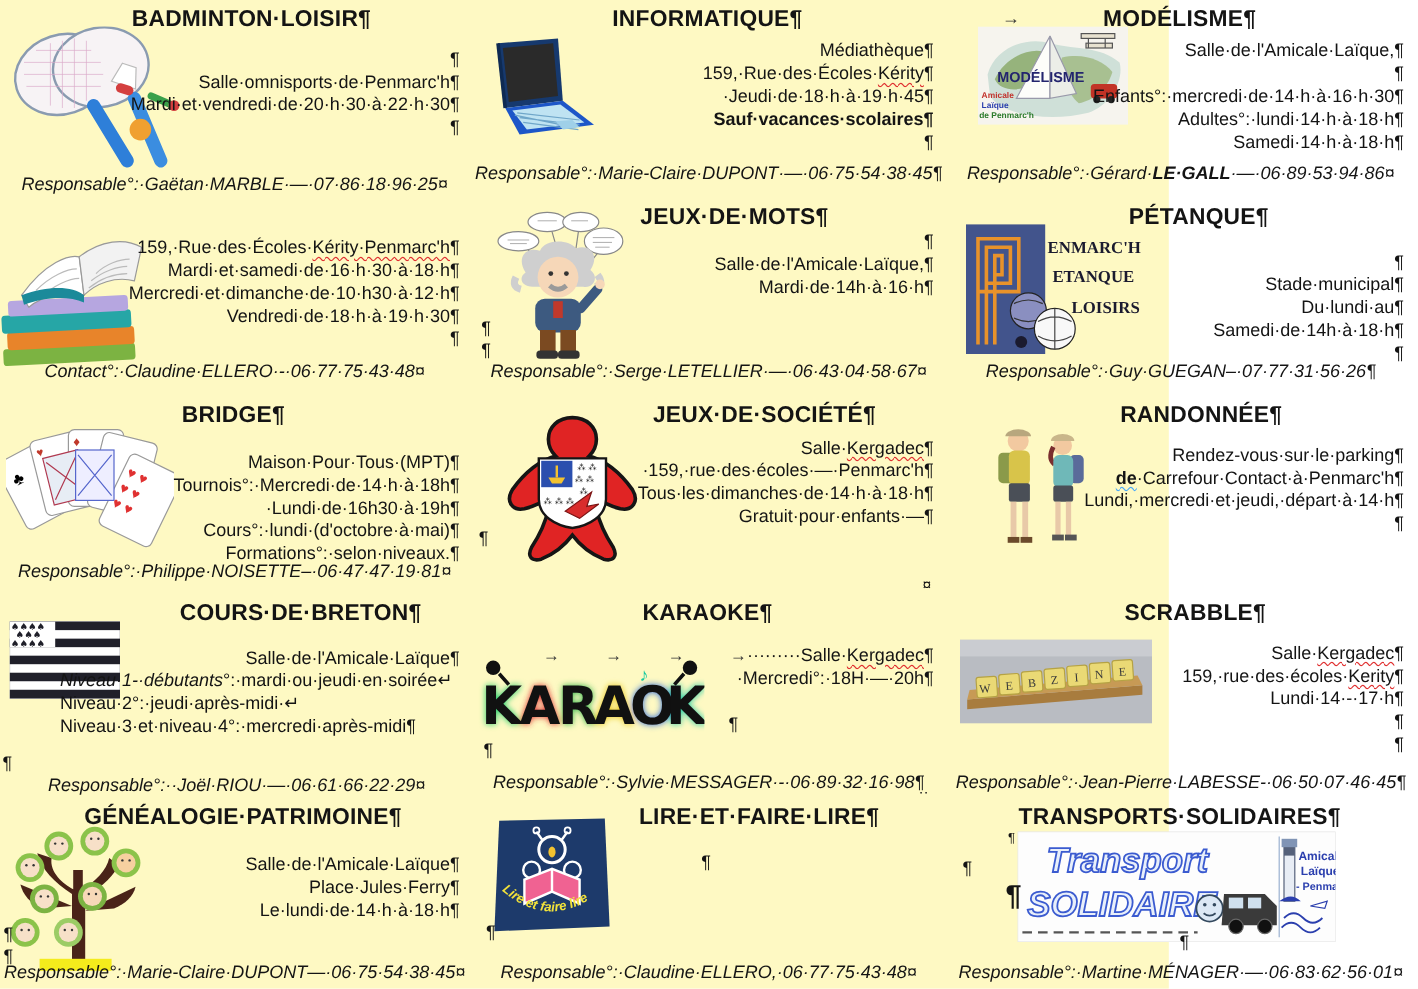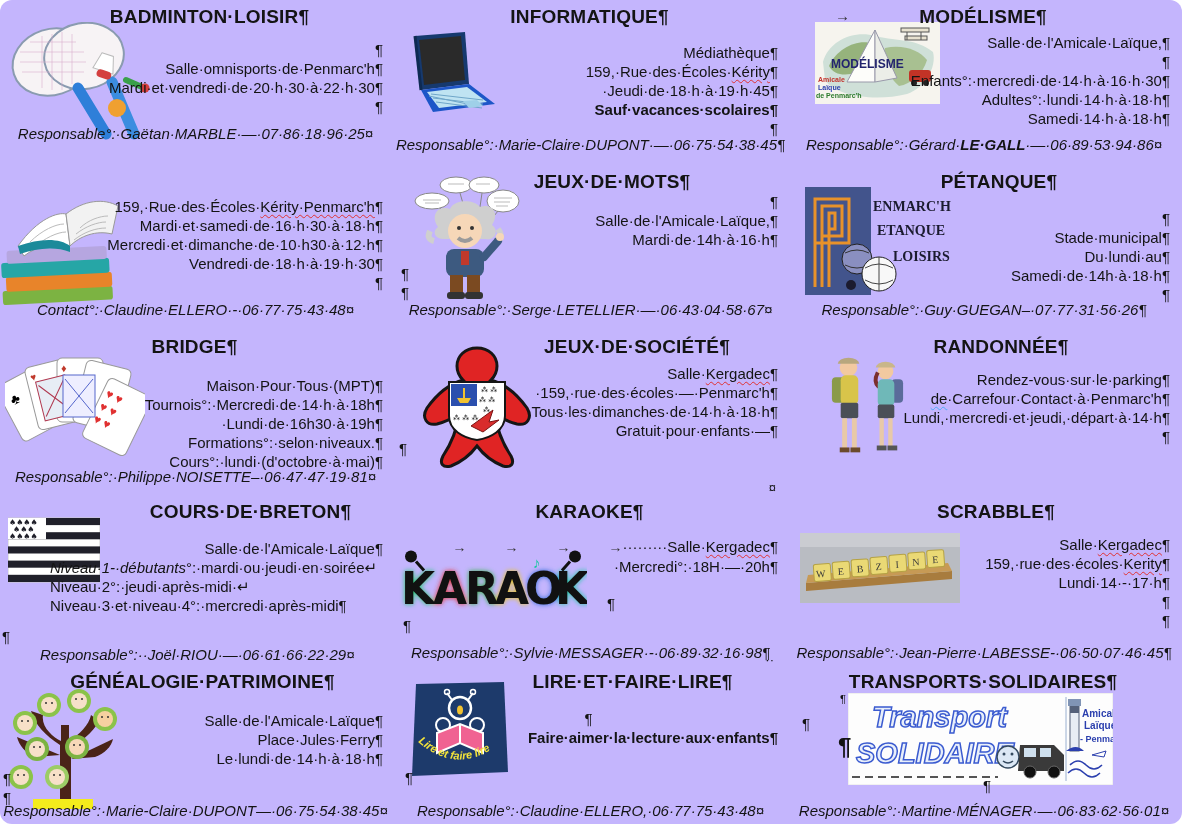--- a/index.html
+++ b/index.html
@@ -1,31 +1,31 @@
 <!DOCTYPE html>
 <html><head>
 <meta charset="utf-8">
 <style>
   html,body{margin:0;padding:0;background:#fff;}
   body{width:1182px;height:824px;font-family:"Liberation Sans",sans-serif;color:#141414;overflow:hidden;}
-  #doc{position:relative;width:1182px;height:824px;background:#c4b5fd;display:grid;
-       grid-template-columns:395px 395px 392px;grid-template-rows:165px 165px 165px 170px 159px;border-radius:12px;}
+  #doc{position:relative;width:974px;height:824px;background:#fef9c3;display:grid;
+       grid-template-columns:395px 395px 392px;grid-template-rows:165px 165px 165px 170px 159px;}
   .cell{position:relative;}
   .title-row{position:absolute;top:6px;left:0;right:6px;text-align:center;font-weight:bold;font-size:19px;letter-spacing:.2px;z-index:3;white-space:nowrap;}
   .title-tab{position:absolute;left:45px;top:1px;font-weight:normal;font-size:15px;color:#333;}
   .img{position:absolute;z-index:1;}
   .img svg{width:100%;height:100%;display:block;}
   .lines{position:absolute;left:4px;right:12px;z-index:2;}
   .line{font-size:15px;line-height:19px;text-align:right;white-space:nowrap;}
   .line.left{text-align:left;padding-left:46px;}
   .line.center{text-align:center;}
   .seg.b{font-weight:bold;}
   .seg.i{font-style:italic;}
   .sq-red{text-decoration-line:underline;text-decoration-style:wavy;text-decoration-color:#e03131;text-decoration-thickness:1px;text-underline-offset:2px;}
-  .sq-blue{text-decoration-line:underline;text-decoration-style:wavy;text-decoration-color:#4dabf7;text-decoration-thickness:1px;text-underline-offset:2px;}
+  .sq-blue{text-decoration-line:underline;text-decoration-style:wavy;text-decoration-color:#4dabf7;text-decoration-thickness:1px;text-underline-offset:2px;font-weight:bold;}
   .tab{display:inline-block;width:52px;color:#333;font-size:14px;}
   .footer{position:absolute;left:0;right:4px;text-align:center;font-style:italic;font-size:15px;white-space:nowrap;z-index:3;}
   .mark{color:#141414;}
   .fmark{position:absolute;font-size:15px;z-index:3;}
   .fmark.sm{font-size:11px;}
   .fmark.lg{font-size:24px;font-weight:bold;}
   .post{position:absolute;font-size:13px;z-index:3;}
 </style>
 </head>
 <body>
@@ -52,38 +52,38 @@
           <path d="M126 58l16 7" stroke="#3aa04a" stroke-width="6" stroke-linecap="round"></path>
           <circle cx="145" cy="66" r="4.5" fill="#d43f3f"></circle>
         </svg>
       </div>
       <div class="lines" style="top: 40px;">
         <div class="line"><span class="mark">¶</span></div>
         <div class="line"><span class="seg">Salle·omnisports·de·Penmarc'h</span><span class="mark">¶</span></div>
         <div class="line"><span class="seg">Mardi·et·vendredi·de·20·h·30·à·22·h·30</span><span class="mark">¶</span></div>
         <div class="line"><span class="mark">¶</span></div>
       </div>
-      <div class="footer" style="bottom: 23px;"><span class="seg">Responsable°:·Gaëtan·MARBLE·—·07·86·18·96·25</span><span class="mark">¤</span></div>
+      <div class="footer" style="bottom: 3px;"><span class="seg">Responsable°:·Gaëtan·MARBLE·—·07·86·18·96·25</span><span class="mark">¤</span></div>
     </section>
     <section class="cell">
       <div class="title-row"><span class="title">INFORMATIQUE</span><span class="mark">¶</span></div>
       <div class="img" style="left: 8px; top: 30px; width: 100px; height: 92px;">
         <svg viewBox="0 0 100 92">
           <polygon points="12,6 62,2 66,54 18,60" fill="#16396e"></polygon>
           <polygon points="16,10 58,6 62,50 21,55" fill="#2a2a2a"></polygon>
           <polygon points="18,60 66,54 92,74 30,82" fill="#1d56c8"></polygon>
           <polygon points="24,62 64,57 84,72 36,78" fill="#bfe3f2"></polygon>
           <g stroke="#6fa6c9" stroke-width="1" fill="none">
             <path d="M28 64l52 6M30 68l50 6M33 72l46 6M26 66l48 10"></path>
           </g>
           <polygon points="60,71 74,70 80,76 66,78" fill="#9fd0e8"></polygon>
           <path d="M12 6 L18 60" stroke="#0e2a52" stroke-width="3"></path>
         </svg>
       </div>
-      <div class="lines" style="top: 33px; margin-top: 10px;">
+      <div class="lines" style="top: 33px;">
         <div class="line"><span class="seg">Médiathèque</span><span class="mark">¶</span></div>
         <div class="line"><span class="seg">159,·Rue·des·Écoles·</span><span class="seg sq-red">Kérity</span><span class="mark">¶</span></div>
         <div class="line"><span class="seg">·Jeudi·de·18·h·à·19·h·45</span><span class="mark">¶</span></div>
         <div class="line"><span class="seg b">Sauf·vacances·scolaires</span><span class="mark seg b">¶</span></div>
         <div class="line"><span class="mark">¶</span></div>
       </div>
       <div class="footer" style="bottom: 12px;"><span class="seg">Responsable°:·Marie-Claire·DUPONT·—·06·75·54·38·45</span><span class="mark">¶</span></div>
     </section>
     <section class="cell">
       <div class="title-row"><span class="title-tab">→</span><span class="title">MODÉLISME</span><span class="mark">¶</span></div>
@@ -238,22 +238,22 @@
             <text x="92" y="56">♥ ♥</text>
             <text x="92" y="70">♥ ♥</text>
             <text x="92" y="84">♥ ♥</text>
           </g>
         </svg>
       </div>
       <div class="lines" style="top: 46px;">
         <div class="line"><span class="seg">Maison·Pour·Tous·(MPT)</span><span class="mark">¶</span></div>
         <div class="line"><span class="seg">Tournois°:·Mercredi·de·14·h·à·18h</span><span class="mark">¶</span></div>
         <div class="line"><span class="seg">·Lundi·de·16h30·à·19h</span><span class="mark">¶</span></div>
+        <div class="line"><span class="seg">Cours°:·lundi·(d'octobre·à·mai)</span><span class="mark">¶</span></div>
         <div class="line"><span class="seg">Formations°:·selon·niveaux.</span><span class="mark">¶</span></div>
-        <div class="line"><span class="seg">Cours°:·lundi·(d'octobre·à·mai)</span><span class="mark">¶</span></div>
       </div>
       <div class="footer" style="bottom: 10px;"><span class="seg">Responsable°:·Philippe·NOISETTE–·06·47·47·19·81</span><span class="mark">¤</span></div>
     </section>
     <section class="cell">
       <div class="title-row" style="padding-left: 95px;"><span class="title">JEUX·DE·SOCIÉTÉ</span><span class="mark">¶</span></div>
       <div class="img" style="left: 20px; top: 12px; width: 125px; height: 128px;">
         <svg viewBox="0 0 125 128">
           <path d="M62 6 C74 6 82 14 82 24 C82 30 80 34 76 38 C90 42 102 52 112 66 C118 76 112 84 102 82 C94 80 86 76 80 72 C82 88 88 102 96 114 C100 122 96 126 88 124 C78 120 68 112 62 104 C56 112 46 120 36 124 C28 126 24 122 28 114 C36 102 42 88 44 72 C38 76 30 80 22 82 C12 84 6 76 12 66 C22 52 34 42 48 38 C44 34 42 30 42 24 C42 14 50 6 62 6Z" fill="#e02424" stroke="#151515" stroke-width="3"></path>
           <g transform="translate(34,34)">
             <path d="M0 6 H56 V40 C56 54 42 62 28 64 C14 62 0 54 0 40Z" fill="#fff" stroke="#151515" stroke-width="2"></path>
@@ -489,21 +489,20 @@
           <path d="M27 53 L50 44 L73 53 L73 73 L50 63 L27 73Z" fill="#f06292" stroke="#fff" stroke-width="2"></path>
           <path d="M50 44 V63" stroke="#fff" stroke-width="2"></path>
           <defs>
             <path id="arcLire" d="M8 62 Q50 98 94 60"></path>
           </defs>
           <text font-size="11" font-style="italic" font-weight="bold" fill="#f2e23a" font-family="Liberation Sans,sans-serif"><textPath href="#arcLire">Lire et faire lire</textPath></text>
         </svg>
       </div>
       <div class="lines" style="top: 44px;">
         <div class="line center"><span class="mark">¶</span></div>
-        <div class="line"><span class="seg b">Faire·aimer·la·lecture·aux·enfants</span><span class="mark seg b">¶</span></div>
       </div>
       <div class="footer" style="bottom: 5px;"><span class="seg">Responsable°:·Claudine·ELLERO,·06·77·75·43·48</span><span class="mark">¤</span></div>
       <span class="fmark" style="left: 10px; top: 104px;">¶</span>
     </section>
     <section class="cell">
       <div class="title-row"><span class="title">TRANSPORTS·SOLIDAIRES</span><span class="mark">¶</span></div>
       <div class="img" style="left: 58px; top: 28px; width: 265px; height: 92px;">
         <svg viewBox="0 0 265 92">
           <rect width="265" height="92" fill="#fdfdfd" stroke="#e4e4e4"></rect>
           <g font-family="Liberation Sans,sans-serif" font-style="italic" font-weight="bold" fill="#e8effa" stroke="#3b5bd0" stroke-width="1.5">

